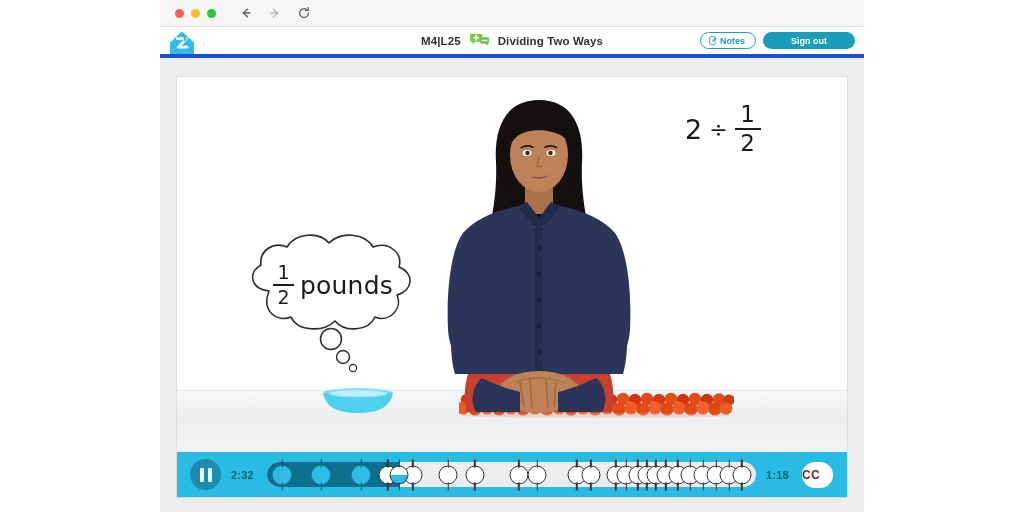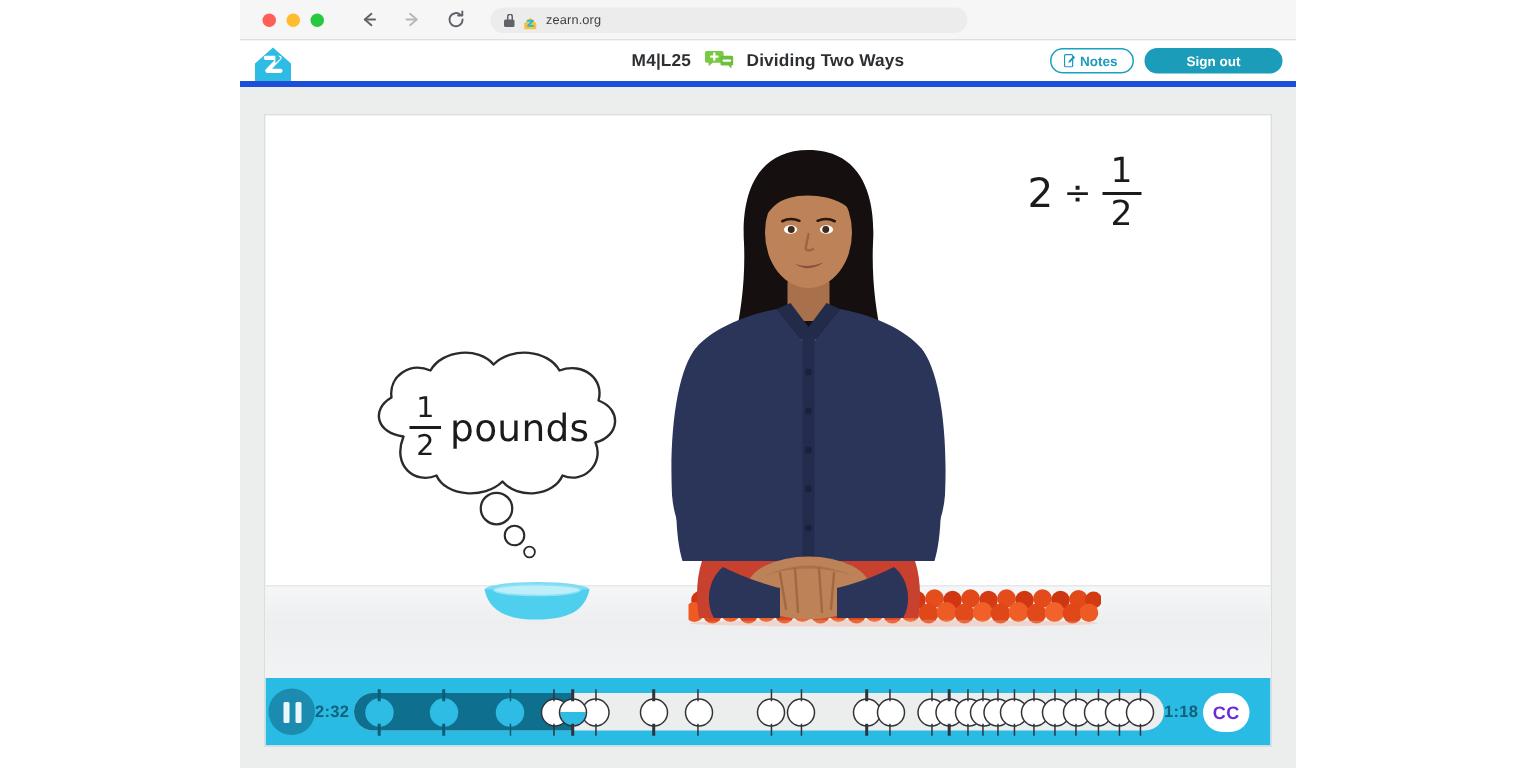--- a/index.html
+++ b/index.html
@@ -251,21 +251,22 @@
   }
 
   
   .controls {
     position: absolute;
     left: 0; right: 0; bottom: 0;
     height: 45px;
     background: #29bbe3;
     display: flex;
     align-items: center;
-    padding: 0 14px 0 2px;
+    padding: 0 14px 0 13px;
+    gap: 10px;
   }
   .play-pause {
     flex: 0 0 auto;
     width: 31px; height: 31px;
     border-radius: 50%;
     background: #1c8bb0;
     border: none;
     display: flex; align-items: center; justify-content: center;
     gap: 4px;
     cursor: pointer;
@@ -333,26 +334,26 @@
   }
   .playhead .tick.up { top: -7px; height: 8px; }
   .playhead .tick.down { bottom: -7px; height: 8px; }
 
   .cc-btn {
     flex: 0 0 auto;
     width: 31px; height: 26px;
     border-radius: 14px;
     background: #ffffff;
     border: none;
-    color: #6d28d9;
+    color: #7f1d1d;
     font-size: 12px;
     font-weight: bold;
     letter-spacing: .3px;
     cursor: pointer;
-    display: flex; align-items: center; justify-content: center;
+    display: flex; align-items: center; justify-content: flex-start;
     font-family: "Liberation Sans", sans-serif;
   }
 </style>
 </head>
 <body>
 
 <div id="screen">
   <div class="browser">
 
     <div class="chrome">
@@ -376,33 +377,20 @@
           </svg>
         </span>
         <span class="navicon">
           <svg width="14" height="14" viewBox="0 0 14 14">
             <path d="M11.4 7 A4.4 4.4 0 1 1 10 3.9" fill="none" stroke="#5f6368" stroke-width="1.3" stroke-linecap="round"></path>
             <path d="M11.2 1.6 L11.2 4.4 L8.4 4.4" fill="none" stroke="#5f6368" stroke-width="1.3" stroke-linecap="round" stroke-linejoin="round"></path>
           </svg>
         </span>
       </div>
 
-      <div class="urlbar">
-        <span class="lock">
-          <span class="shackle"></span>
-            <span class="body"></span>
-        </span>
-        <span class="favicon">
-          <svg width="11" height="11" viewBox="0 0 22 22">
-            <path d="M3 11 L11 3.5 L19 11 L19 19 L3 19 Z" fill="#f5c340"></path>
-            <path d="M7.5 7.5 L14.5 7.5 L8 14.5 L15 14.5" fill="none" stroke="#1fb8e0" stroke-width="2.4" stroke-linecap="round" stroke-linejoin="round"></path>
-          </svg>
-        </span>
-        <span class="urltext">zearn.org</span>
-      </div>
     </div>
 
     <div class="siteheader">
       <div class="logo">
         <svg width="28" height="27" viewBox="0 0 28 27">
           <path d="M2 13.4 L14 2.6 L26 13.4 L26 25 L2 25 Z" fill="#2ebbe4"></path>
           <path d="M9.2 9.6 L18.4 9.6 L10.2 18.2 L19 18.2" fill="none" stroke="#ffffff" stroke-width="2.8" stroke-linecap="round" stroke-linejoin="round"></path>
           <path d="M15.6 6.4 L19.2 9.8 L15.6 13.2" fill="#2ebbe4"></path>
         </svg>
       </div>

